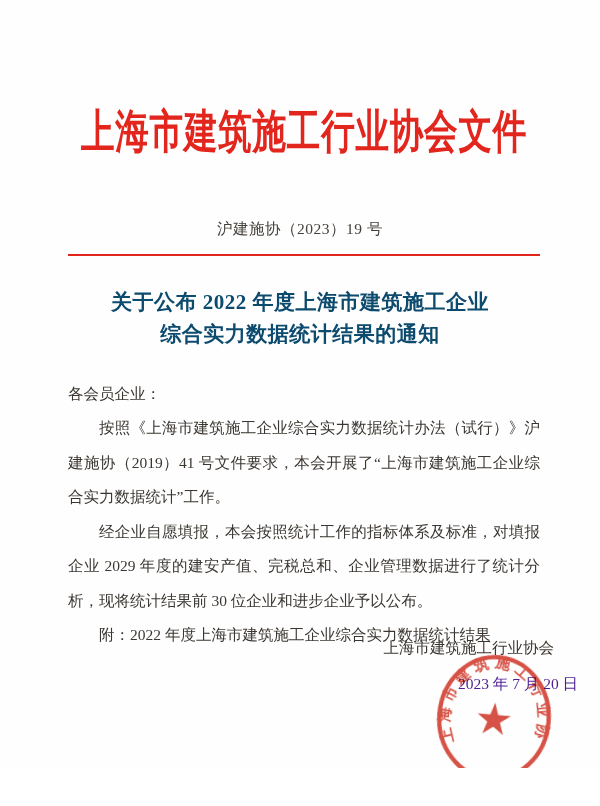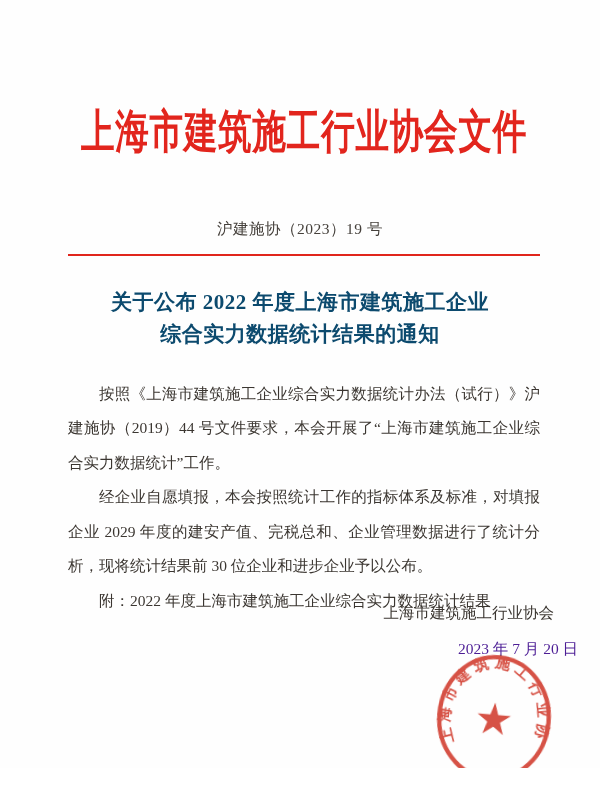--- a/index.html
+++ b/index.html
@@ -102,21 +102,22 @@
   <div class="doc-number">沪建施协（2023）19 号</div>
 
   <div class="red-rule"></div>
 
   <div class="notice-title">
     <div>关于公布 2022 年度上海市建筑施工企业</div>
     <div>综合实力数据统计结果的通知</div>
   </div>
 
   <div class="body-text">
-    <p class="indent">按照《上海市建筑施工企业综合实力数据统计办法（试行）》沪建施协（2019）44 号文件要求，本会开展了“上海市建筑施工企业综合实力数据统计”工作。</p>
+    <p class="no-just">各会员企业：</p>
+    <p class="indent">按照《上海市建筑施工企业综合实力数据统计办法（试行）》沪建施协（2019）41 号文件要求，本会开展了“上海市建筑施工企业综合实力数据统计”工作。</p>
     <p class="indent">经企业自愿填报，本会按照统计工作的指标体系及标准，对填报企业 2029 年度的建安产值、完税总和、企业管理数据进行了统计分析，现将统计结果前 30 位企业和进步企业予以公布。</p>
     <p class="indent no-just">附：2022 年度上海市建筑施工企业综合实力数据统计结果</p>
   </div>
 
   <div class="signature">上海市建筑施工行业协会</div>
 
   <div class="sign-date">2023 年 7 月 20 日</div>
 
   <svg class="seal" viewBox="0 0 112 124" aria-hidden="true">
     <defs>

